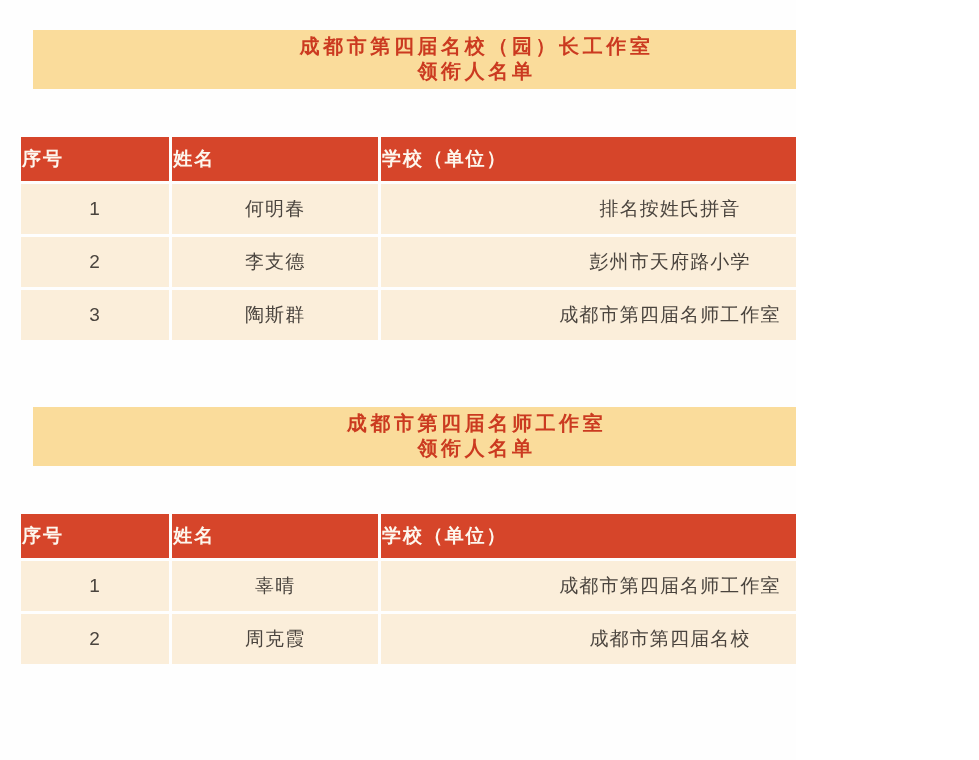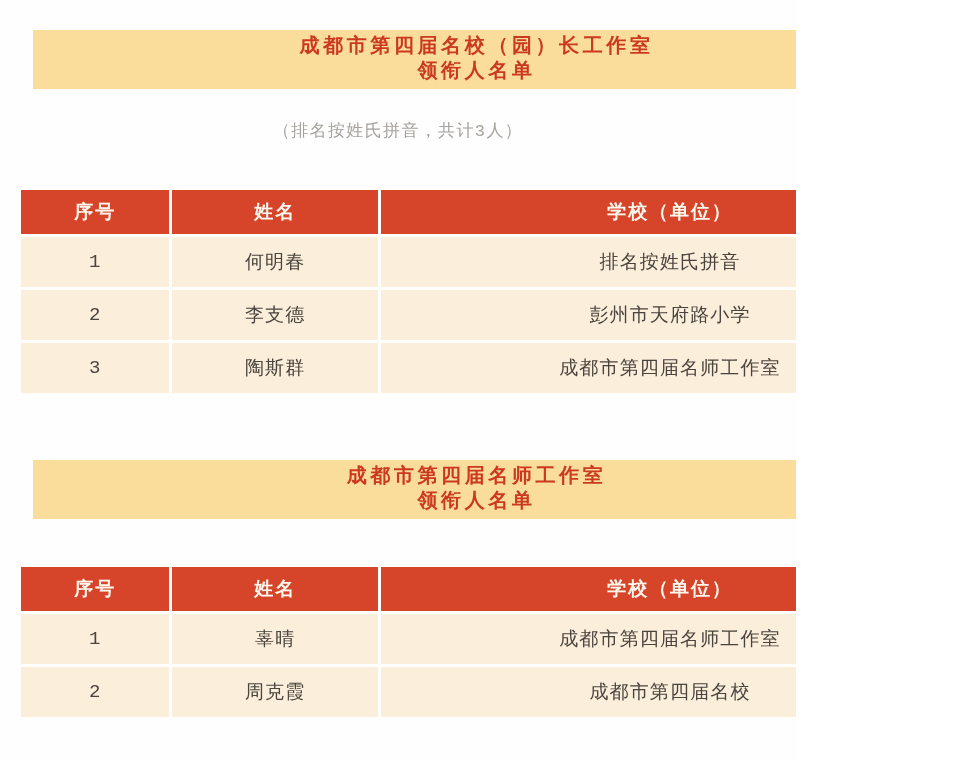--- a/index.html
+++ b/index.html
@@ -1,19 +1,19 @@
 <!DOCTYPE html>
 <html><head>
 <meta charset="utf-8">
 <style>
   html, body { margin: 0; padding: 0; background: #ffffff; }
   .page {
     width: 796px; height: 760px;
     background: #fefefe;
-    font-family: Liberation Mono, monospace;
+    font-family: Liberation Sans, sans-serif;
     overflow: hidden;
     position: relative;
     box-sizing: border-box;
     padding-top: 30px;
   }
   .banner {
     margin-left: 33px;
     width: 887px;
     min-height: 58px;
     background: #fadc9b;
@@ -53,21 +53,21 @@
     border-spacing: 3px;
     table-layout: fixed;
   }
   table.roster th {
     background: #d6452a;
     color: #fdf7ee;
     font-size: 19px;
     font-weight: bold;
     height: 42px;
     letter-spacing: 0.1em;
-    text-align: center;
+    text-align: left;
     vertical-align: middle;
   }
   table.roster td {
     background: #fbeeda;
     color: #4a443e;
     font-size: 19px;
     height: 48px;
     letter-spacing: 0.06em;
     text-align: center;
     vertical-align: middle;
@@ -82,21 +82,20 @@
 <div class="page">
 
   <section>
     <div class="banner">
       <div class="banner-title">
         <div>成都市第四届名校（园）长工作室</div>
         <div>领衔人名单</div>
       </div>
       <span class="red-dash"></span>
     </div>
-    <div class="subtitle">（排名按姓氏拼音，共计3人）</div>
     <div class="tbl-wrap">
       <table class="roster">
         <thead>
             <tr>
               <th>序号</th>
               <th>姓名</th>
               <th>学校（单位）</th>
             </tr>
           </thead>
         <tbody>

